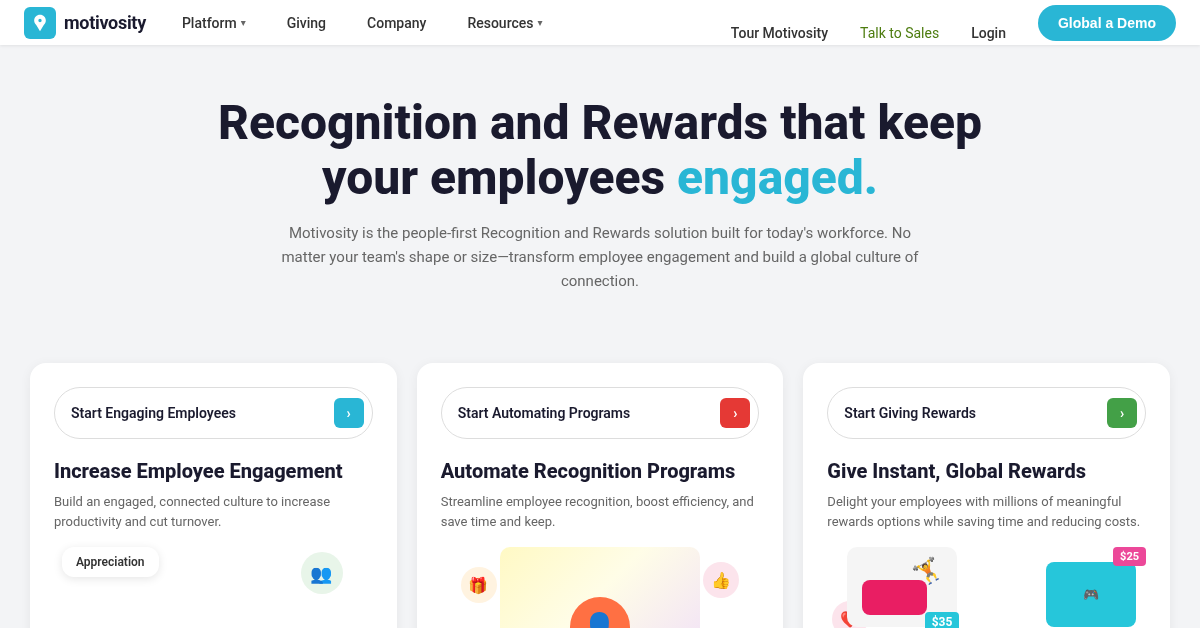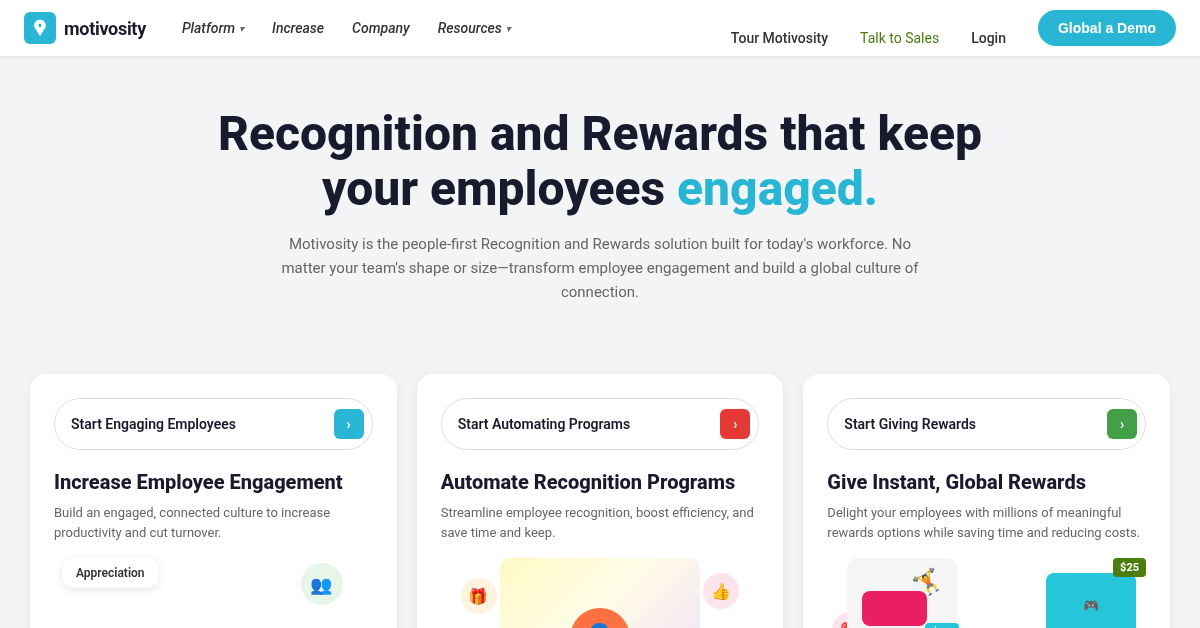--- a/index.html
+++ b/index.html
@@ -7,21 +7,21 @@
       font-family: -apple-system, BlinkMacSystemFont, 'Segoe UI', Roboto, sans-serif;
       background: #f3f4f6;
       width: 1200px;
       height: 628px;
       overflow: hidden;
     }
 
     
     .navbar {
       background: #fff;
-      height: 56px;
+      height: 45px;
       display: flex;
       align-items: center;
       padding: 0 24px;
       box-shadow: 0 1px 3px rgba(0,0,0,0.08);
       position: relative;
       z-index: 10;
     }
     .logo-area {
       display: flex;
       align-items: center;
@@ -44,23 +44,22 @@
     }
     .logo-text {
       font-size: 18px;
       font-weight: 700;
       color: #1a1a2e;
       letter-spacing: -0.3px;
     }
     .nav-links {
       display: flex;
       align-items: flex-end;
-      gap: 4px;
+      gap: 17px;
       flex: 1;
-      font-style: italic;
     }
     .nav-item {
       display: flex;
       align-items: center;
       gap: 4px;
       padding: 8px 12px;
       font-size: 14px;
       color: #333;
       cursor: pointer;
       border-radius: 4px;
@@ -293,21 +292,21 @@
     </div>
     <span class="logo-text">motivosity</span>
   </div>
 
   <div class="nav-links">
     <div class="nav-item">
       <span>Platform</span>
       <span class="nav-chevron">▾</span>
     </div>
     <div class="nav-item">
-      <span>Increase</span>
+      <span>Giving</span>
     </div>
     <div class="nav-item">
       <span>Company</span>
     </div>
     <div class="nav-item">
       <span>Resources</span>
       <span class="nav-chevron">▾</span>
     </div>
   </div>
 
@@ -377,18 +376,18 @@
             <div style="width:65px; height:35px; background:#e91e63; border-radius:8px; position:absolute; bottom:0; left:0;"></div>
             <div style="position:absolute; top:0; right:0; font-size:22px; transform:rotate(-30deg);">🏋️</div>
           </div>
         </div>
         <div style="position:absolute; bottom:15px; right:-2px; background: #26c6da; color:white; font-size:12px; font-weight:bold; padding:3px 7px; border-radius:4px;">$35</div>
       </div>
       <div style="position:relative; width:100px; height:100px; margin-left:auto;">
         <div style="width:90px; height:65px; background:#26c6da; border-radius:8px; position:absolute; bottom:20px; left:0; display:flex; align-items:center; justify-content:center;">
           <span style="color:white; font-size:13px; font-weight:bold;">🎮</span>
         </div>
-        <div style="position:absolute; top:0; right:0; background:#4d7c0f; color:white; font-size:11px; font-weight:bold; padding:3px 7px; border-radius:4px;">$25</div>
+        <div style="position:absolute; top:0; right:0; background:#ec4899; color:white; font-size:11px; font-weight:bold; padding:3px 7px; border-radius:4px;">$25</div>
       </div>
     </div>
   </div>
 
 </div>
 
 </body></html>

